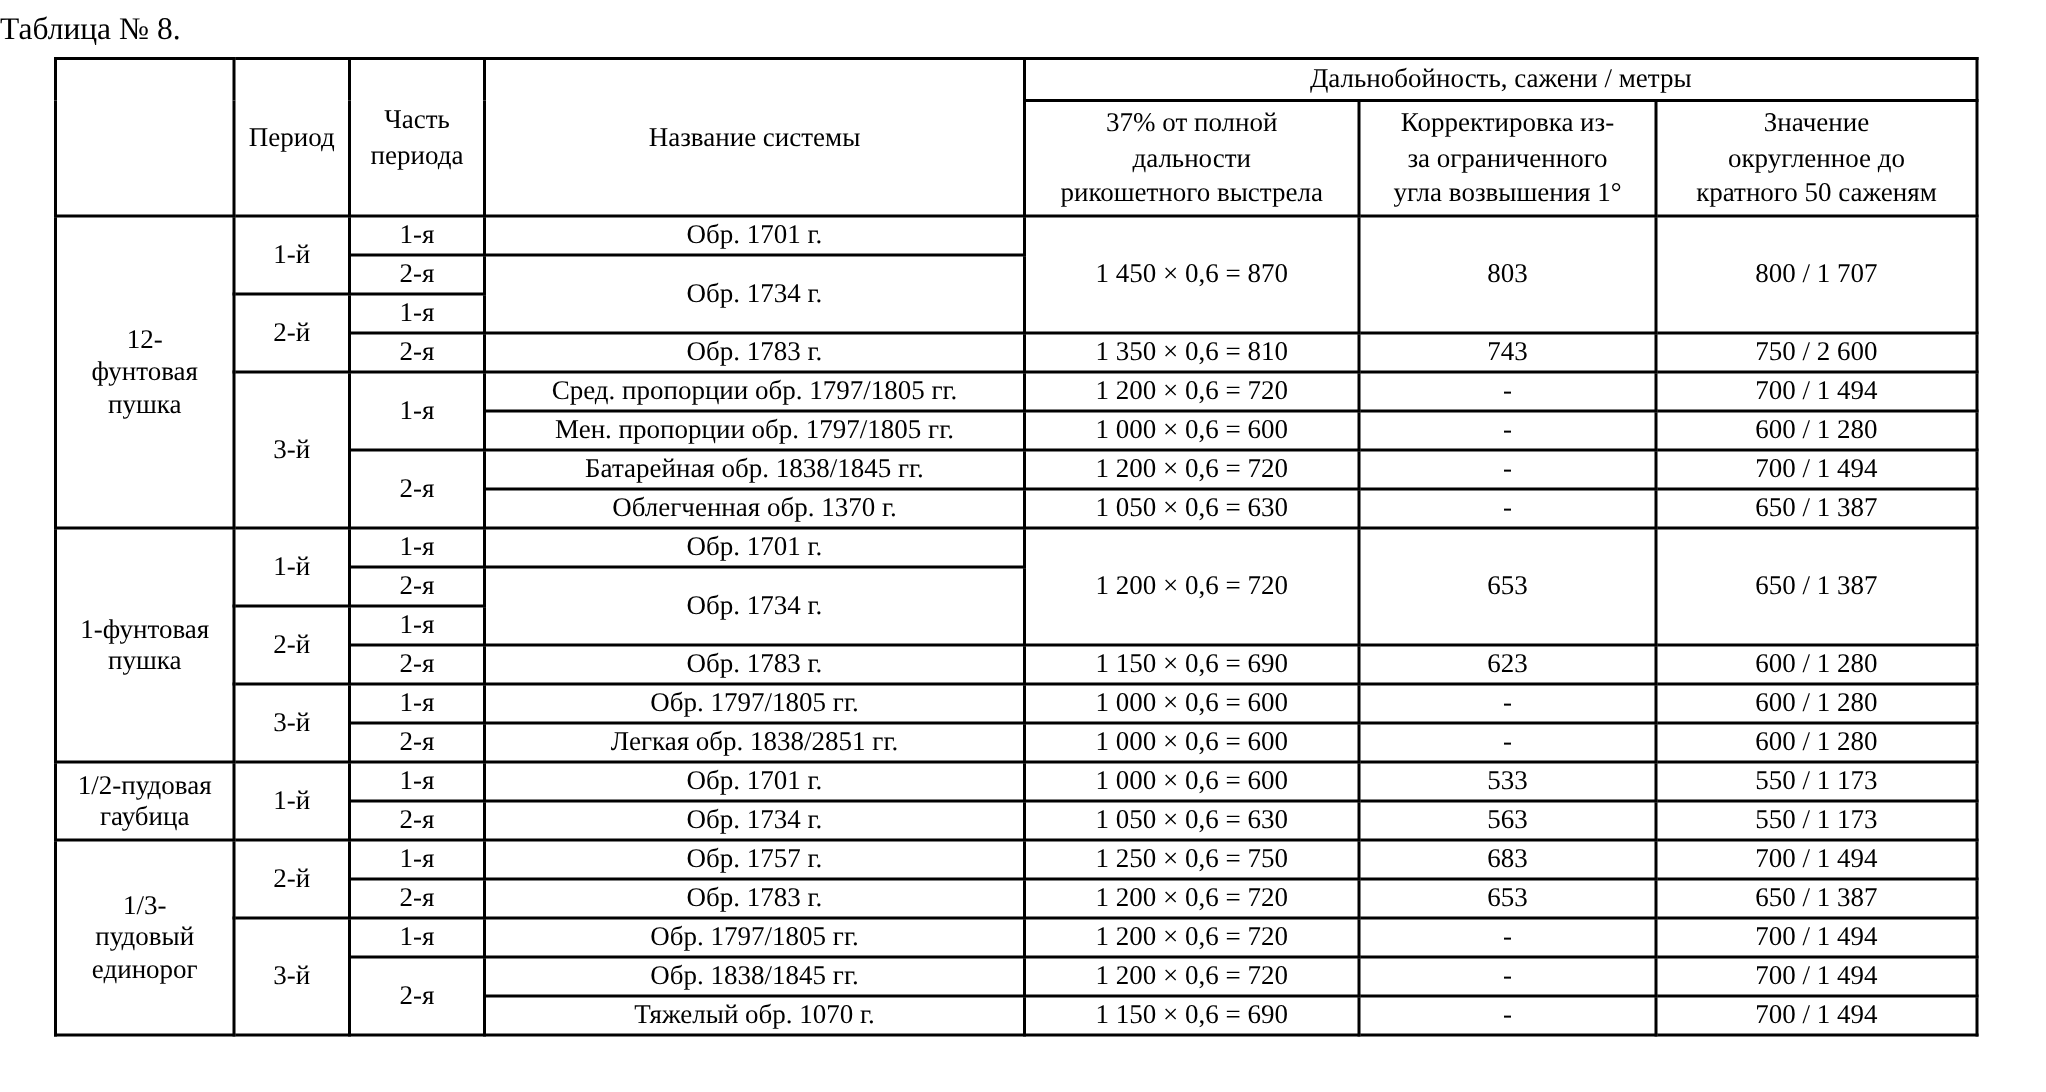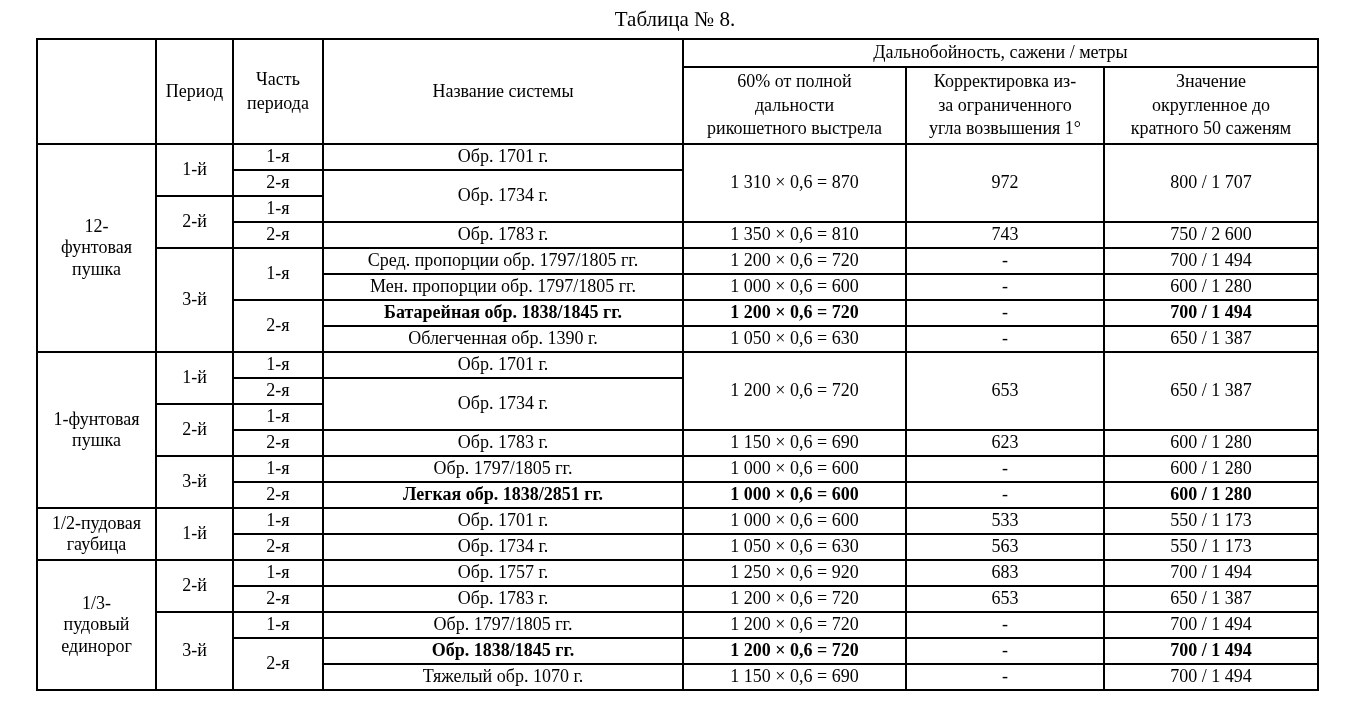--- a/index.html
+++ b/index.html
@@ -4,21 +4,21 @@
 <style>
   * { margin: 0; padding: 0; box-sizing: border-box; }
   html, body { background: #ffffff; }
   body {
     width: 1364px; height: 728px;
     font-family: "Liberation Serif", serif;
     color: #000000;
     overflow: hidden;
   }
   .caption {
-    text-align: center;
+    text-align: left;
     font-size: 21px;
     padding: 7px 14px 4px 0;
     height: 38px;
   }
   table.range-table {
     border-collapse: collapse;
     margin-left: 36px;
     table-layout: fixed;
   }
   .range-table th, .range-table td {
@@ -28,21 +28,21 @@
     white-space: pre-line;
     font-weight: normal;
     font-size: 18px;
     padding: 0 2px;
     overflow: hidden;
   }
   .range-table thead tr.group-row { height: 28px; }
   .range-table thead tr.sub-row { height: 77px; }
   .range-table thead th { line-height: 1.32; }
   .range-table tbody td { height: 26px; line-height: 1.18; }
-  .range-table td.bold { font-weight: bold; }
+  .range-table td.bold { font-weight: normal; }
 </style>
 </head>
 <body>
 
 <div class="page">
 
   <div class="caption">Таблица № 8.</div>
 
   <table class="range-table">
     <colgroup>
@@ -57,41 +57,41 @@
     <thead>
       <tr class="group-row">
         <th rowspan="2"></th>
         <th rowspan="2">Период</th>
         <th rowspan="2">Часть
 периода</th>
         <th rowspan="2">Название системы</th>
         <th colspan="3">Дальнобойность, сажени / метры</th>
       </tr>
       <tr class="sub-row">
-        <th>60% от полной
+        <th>37% от полной
 дальности
 рикошетного выстрела</th>
         <th>Корректировка из-
 за ограниченного
 угла возвышения 1°</th>
         <th>Значение
 округленное до
 кратного 50 саженям</th>
       </tr>
     </thead>
     <tbody id="table-body">
         <tr>
           <td rowspan="8">12-
 фунтовая
 пушка</td>
           <td rowspan="2">1-й</td>
           <td>1-я</td>
           <td>Обр. 1701 г.</td>
-          <td rowspan="3">1 310 × 0,6 = 870</td>
-          <td rowspan="3">972</td>
+          <td rowspan="3">1 450 × 0,6 = 870</td>
+          <td rowspan="3">803</td>
           <td rowspan="3">800 / 1 707</td>
         </tr>
         <tr>
           <td>2-я</td>
           <td rowspan="2">Обр. 1734 г.</td>
         </tr>
         <tr>
           <td rowspan="2">2-й</td>
           <td>1-я</td>
         </tr>
@@ -117,21 +117,21 @@
           <td>600 / 1 280</td>
         </tr>
         <tr>
           <td rowspan="2">2-я</td>
           <td class="bold">Батарейная обр. 1838/1845 гг.</td>
           <td class="bold">1 200 × 0,6 = 720</td>
           <td>-</td>
           <td class="bold">700 / 1 494</td>
         </tr>
         <tr>
-          <td>Облегченная обр. 1390 г.</td>
+          <td>Облегченная обр. 1370 г.</td>
           <td>1 050 × 0,6 = 630</td>
           <td>-</td>
           <td>650 / 1 387</td>
         </tr>
         <tr>
           <td rowspan="6">1-фунтовая
 пушка</td>
           <td rowspan="2">1-й</td>
           <td>1-я</td>
           <td>Обр. 1701 г.</td>
@@ -186,21 +186,21 @@
           <td>563</td>
           <td>550 / 1 173</td>
         </tr>
         <tr>
           <td rowspan="5">1/3-
 пудовый
 единорог</td>
           <td rowspan="2">2-й</td>
           <td>1-я</td>
           <td>Обр. 1757 г.</td>
-          <td>1 250 × 0,6 = 920</td>
+          <td>1 250 × 0,6 = 750</td>
           <td>683</td>
           <td>700 / 1 494</td>
         </tr>
         <tr>
           <td>2-я</td>
           <td>Обр. 1783 г.</td>
           <td>1 200 × 0,6 = 720</td>
           <td>653</td>
           <td>650 / 1 387</td>
         </tr>

